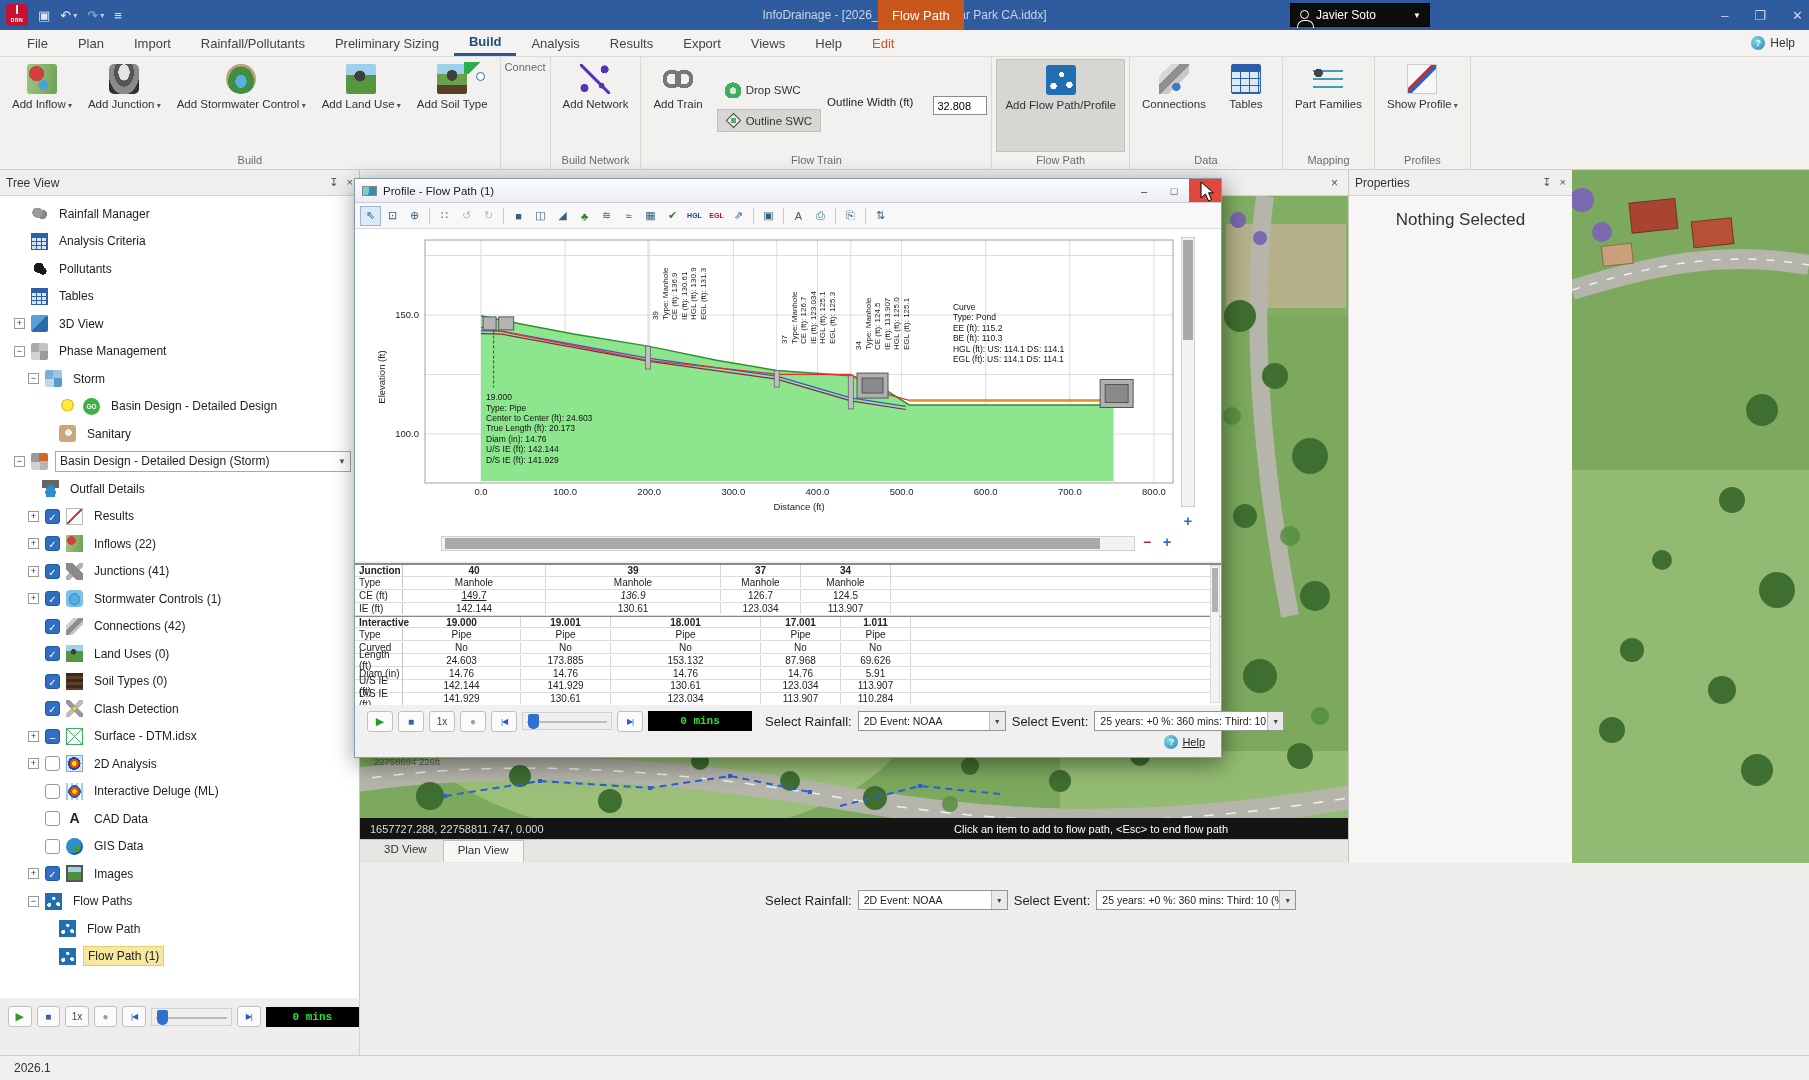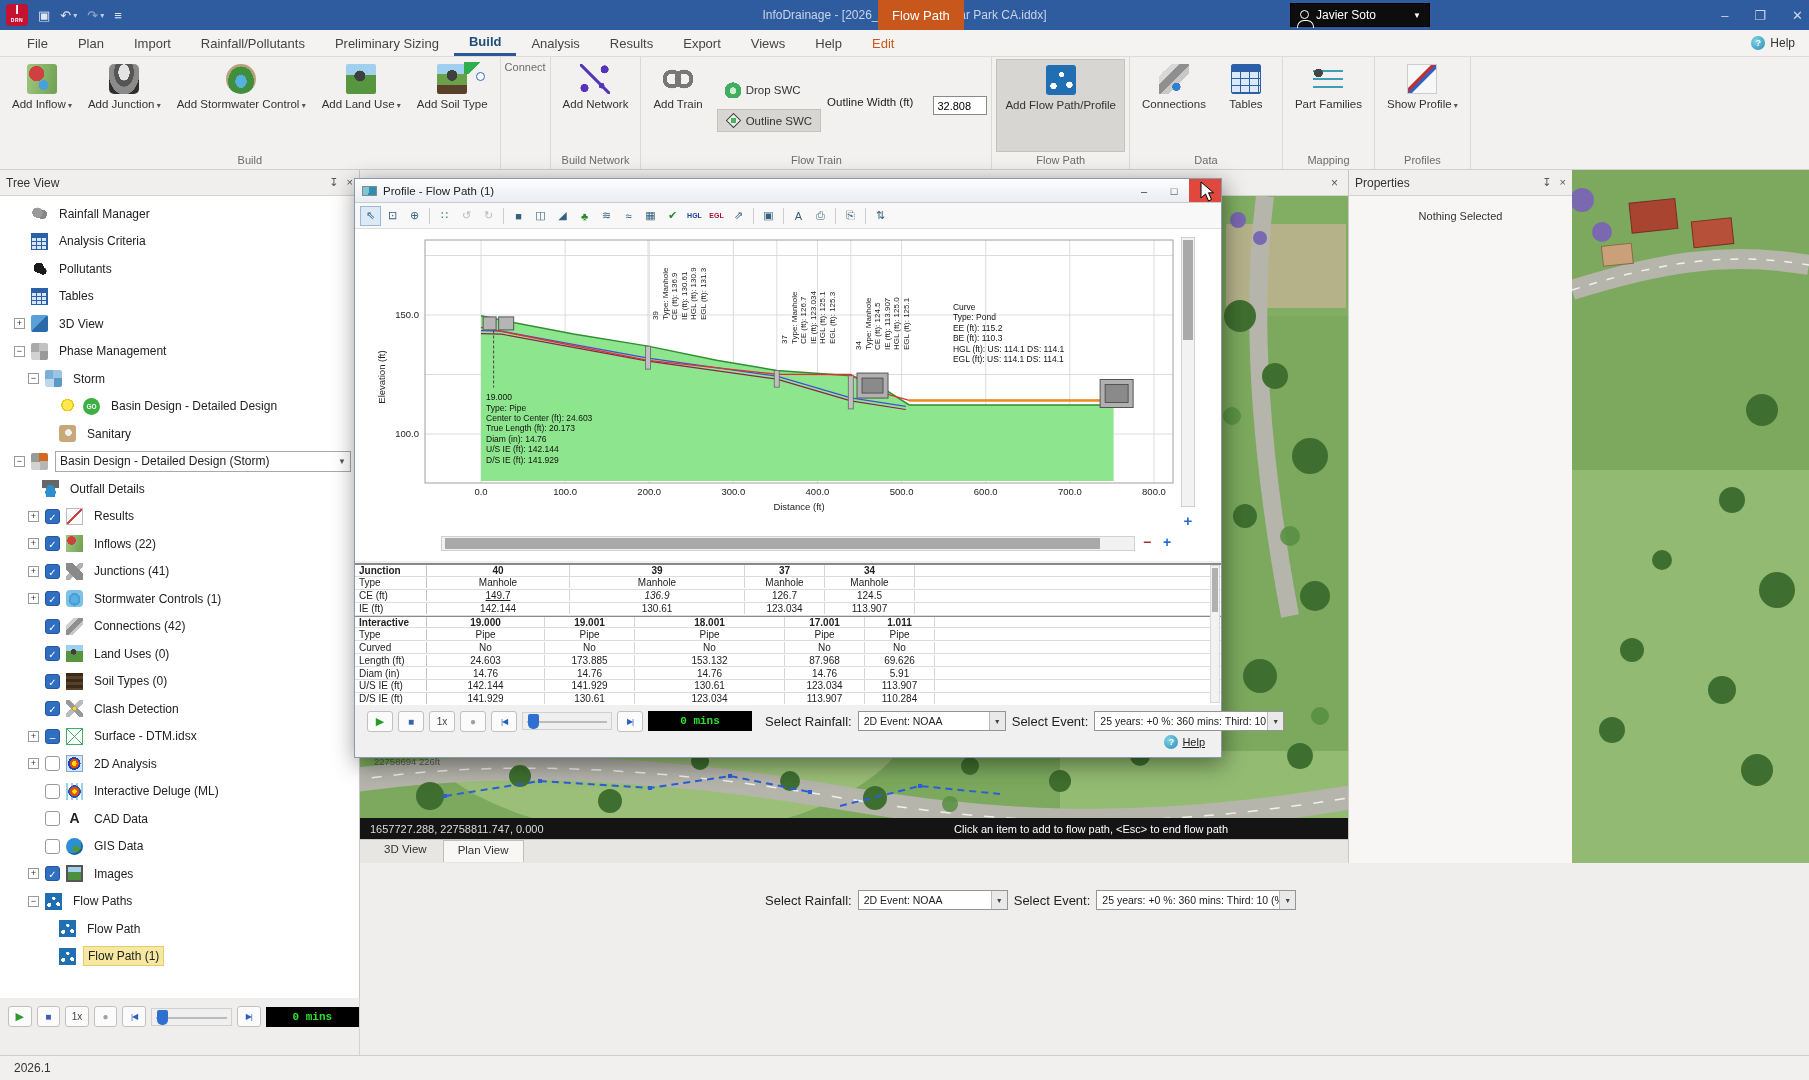--- a/index.html
+++ b/index.html
@@ -111,21 +111,21 @@
 .plantabbar .x{margin-left:auto;color:#555;font-size:12px}
 .mapwrap{position:relative;width:988px;height:622px;overflow:hidden}
 .watermark{position:absolute;left:14px;top:560px;font-size:9.5px;color:#4a4a42;opacity:.85}
 .coordbar{height:21px;background:#141414;color:#ddd;font-size:11px;display:flex;align-items:center;padding:0 10px}
 .coordbar .hint{margin-left:auto;margin-right:110px;color:#fff}
 .viewtabs{height:23px;background:#e8e6e3;border-top:1px solid #c8c6c3;display:flex;align-items:stretch;padding-left:10px;gap:2px}
 .vtab{padding:3px 14px;font-size:11.5px;color:#333}
 .vtab.active{background:#f8f7f5;border:1px solid #c0beba;border-bottom:none}
 
 .props{position:absolute;left:1348px;top:170px;width:224px;height:693px;background:#f7f6f5;border-left:1px solid #c9c7c4}
-.props .empty{text-align:center;margin-top:14px;font-size:11px;color:#333}
+.props .empty{text-align:center;margin-top:14px;font-size:17px;color:#333}
 .maprightwrap{position:absolute;left:1572px;top:170px;width:237px;height:693px;overflow:hidden}
 
 .bottomstrip{position:absolute;left:360px;top:863px;width:1449px;height:192px;background:#f0eeec}
 .rainrow{display:flex;align-items:center;gap:6px;margin:27px 0 0 405px}
 .rlabel{font-size:13px;color:#222;white-space:nowrap}
 .combo{height:20px;border:1px solid #949494;background:#fff;display:flex;align-items:center;font-size:10.5px}
 .combo .cval{padding:0 5px;overflow:hidden;white-space:nowrap;flex:1}
 .combo .cbtn{width:16px;align-self:stretch;background:#e9e9e9;border-left:1px solid #bbb;display:flex;align-items:center;justify-content:center;font-size:7px;color:#444}
 .leftbottom{position:absolute;left:0;top:998px;width:360px;height:57px;background:#f0eeec;border-right:1px solid #d5d3d0;padding:8px 0 0 8px}
 .statusbar{position:absolute;left:0;top:1055px;width:1809px;height:25px;background:#f2f0ee;border-top:1px solid #cfcdca;display:flex;align-items:center;padding-left:14px;font-size:12px;color:#333}
@@ -158,21 +158,21 @@
 .bann{position:absolute;font-size:8.5px;line-height:10.4px;color:#111;white-space:nowrap}
 .hscroll{position:absolute;left:86px;top:307px;width:694px;height:15px;background:#f2f2f2;border:1px solid #d0d0d0}
 .hthumb{position:absolute;left:3px;top:1px;width:655px;height:11px;background:#a9a9a9}
 .zbtn{position:absolute;top:304px;width:18px;height:18px;display:flex;align-items:center;justify-content:center;font-weight:bold;font-size:14px}
 .vscroll{position:absolute;left:826px;top:8px;width:14px;height:270px;background:#f2f2f2;border:1px solid #d0d0d0}
 .vthumb{position:absolute;left:1px;top:2px;width:10px;height:100px;background:#a9a9a9}
 .vplus{position:absolute;left:824px;top:282px;width:18px;height:18px;color:#2a6ad4;font-weight:bold;font-size:15px;display:flex;align-items:center;justify-content:center}
 .pw-table{position:absolute;left:0;top:384px;width:866px;height:142px;background:#fff;border-top:1px solid #888;overflow:hidden;font-size:10px}
 .trow{display:flex;height:12.9px;border-bottom:1px solid #dcdcdc;align-items:center}
 .trow.boldrow{font-weight:bold;border-top:1px solid #8a8a8a}
-.trow .lbl{width:72px;padding-left:4px;flex:none;border-right:1px solid #c4c4c4;font-weight:inherit}
+.trow .lbl{width:48px;padding-left:4px;flex:none;border-right:1px solid #c4c4c4;font-weight:inherit}
 .trow .cell{text-align:center;border-right:1px solid #d6d6d6;flex:none}
 .tscroll{position:absolute;right:1px;top:386px;width:10px;height:138px;background:#f2f2f2;border:1px solid #d8d8d8}
 .tthumb{position:absolute;left:1px;top:2px;width:6px;height:44px;background:#b0b0b0}
 .pw-controls{position:absolute;left:0;top:528px;width:866px;height:28px;display:flex;align-items:center;gap:5px;padding-left:12px}
 .pw-help{position:absolute;right:16px;top:556px;display:flex;align-items:center;gap:4px;font-size:11px}
 .pw-help span.hl{text-decoration:underline;color:#222}
 .cursor{position:absolute;left:1199px;top:181px;z-index:60;pointer-events:none}
 </style>
 </head>
 <body>

